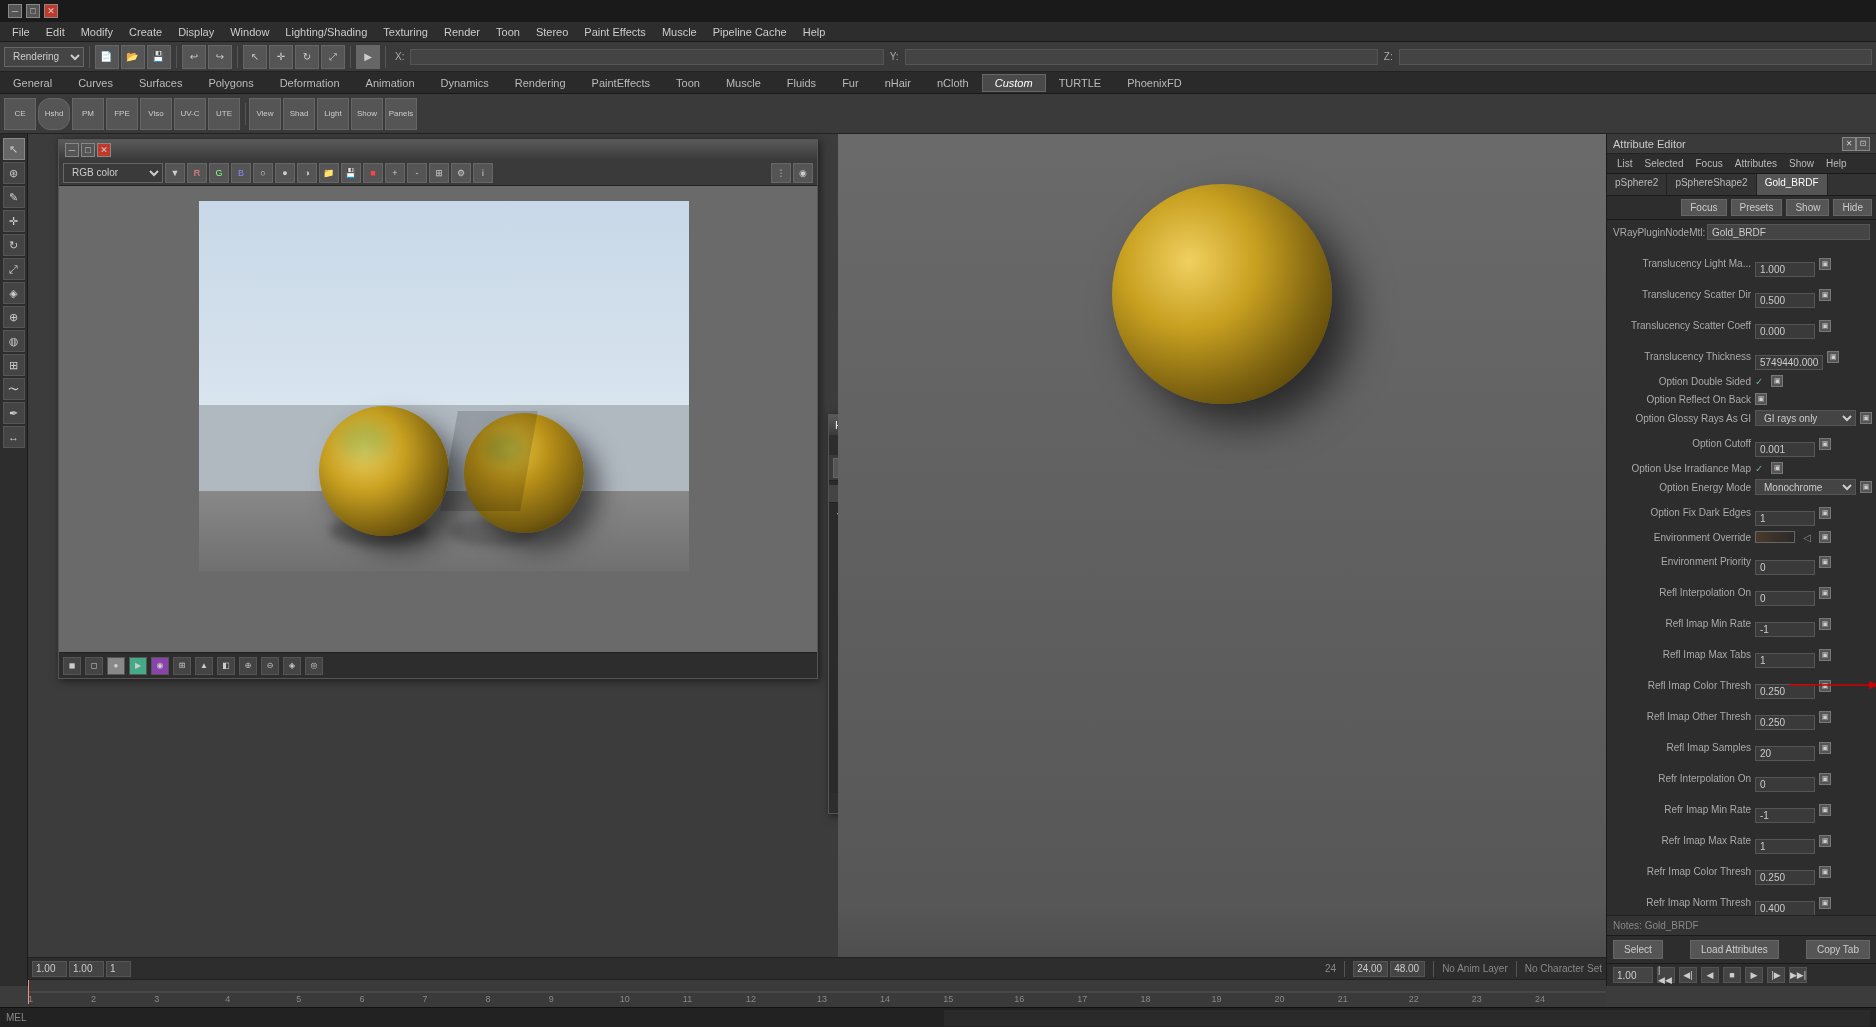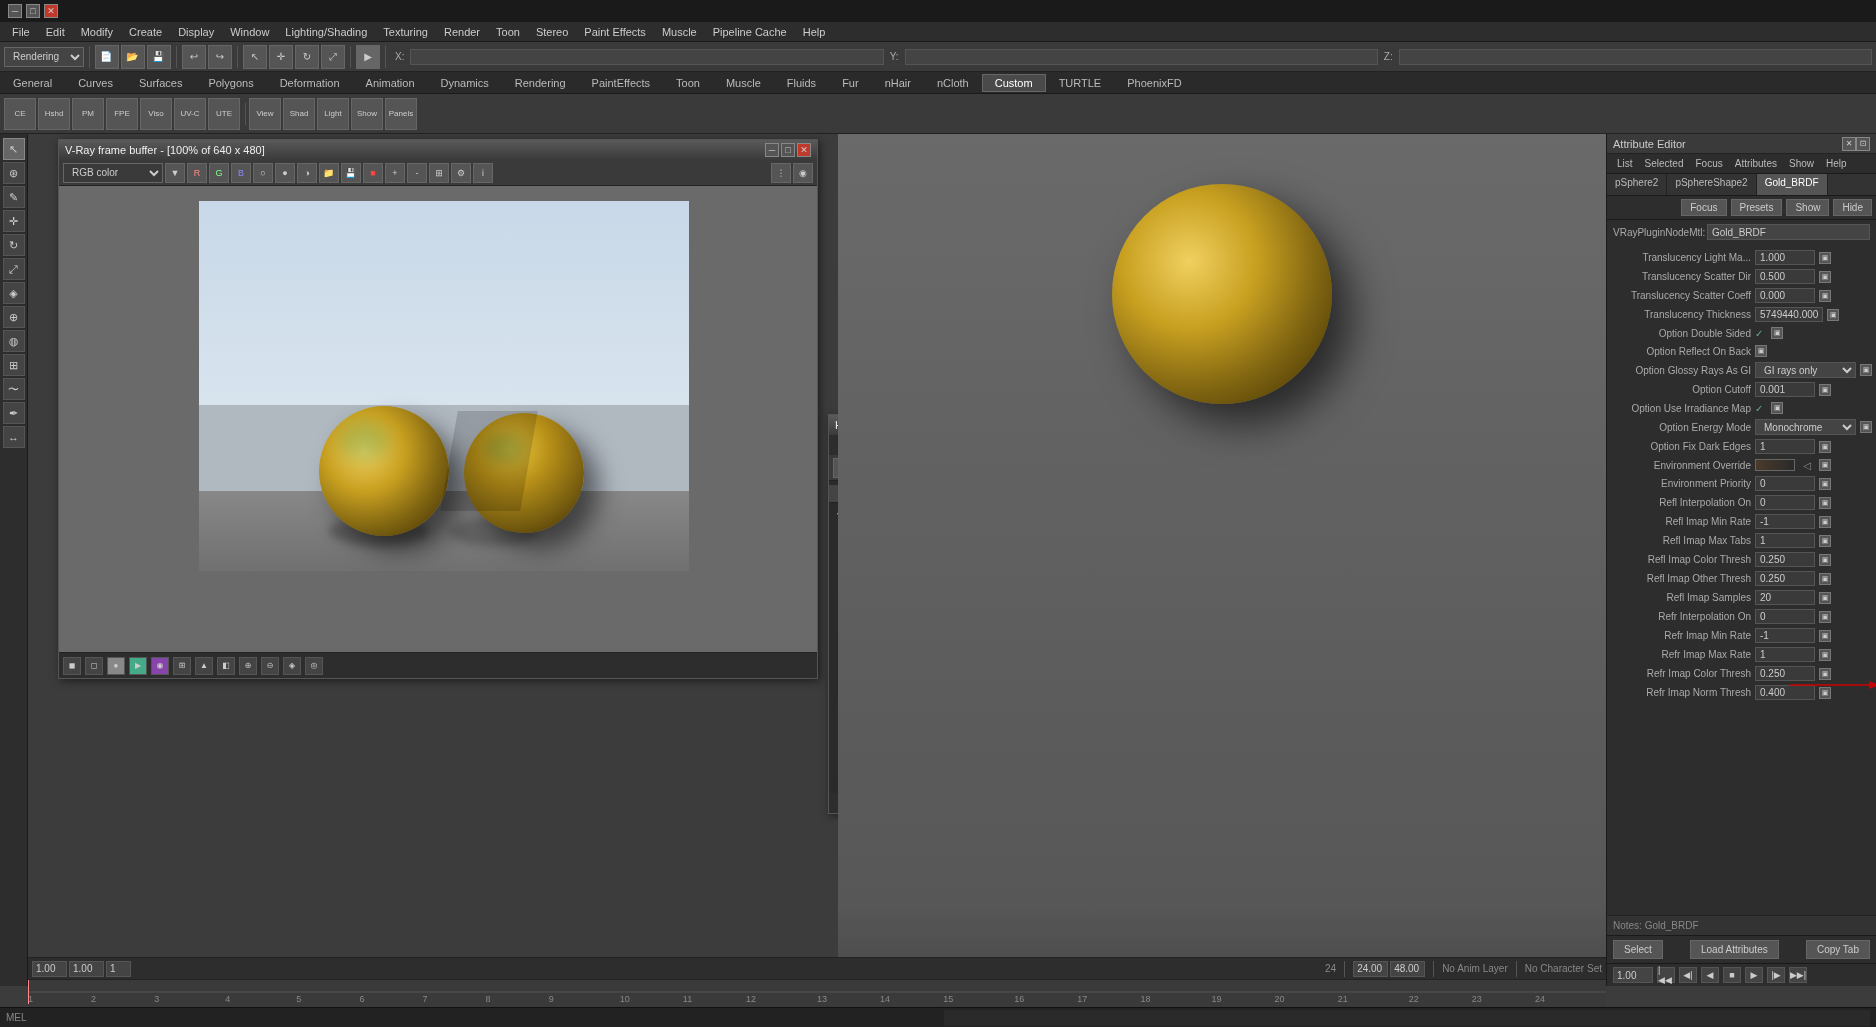--- a/index.html
+++ b/index.html
@@ -87,21 +87,21 @@
       padding: 0 0;
       border-bottom: 1px solid #1a1a1a;
     }
     .tab {
       padding: 2px 12px;
       font-size: 11px;
       color: #bbb;
       cursor: pointer;
       border: 1px solid transparent;
     }
-    .tab.active { background: #4a4a4a; border-color: #666; color: #fff; }
+    .tab.active { background: #4a4a4a; border-color: #666; color: #fff; font-style: italic; }
 
     
     .shelf-bar {
       background: #3a3a3a;
       height: 40px;
       display: flex;
       align-items: center;
       padding: 0 4px;
       border-bottom: 1px solid #222;
     }
@@ -488,20 +488,21 @@
       text-align: right;
       flex-shrink: 0;
     }
     .attr-row-value {
       font-size: 10px;
       color: #ccc;
       background: #3a3a3a;
       border: 1px solid #555;
       padding: 1px 4px;
       min-width: 60px;
+      margin-top: 12px;
     }
     .attr-row-check {
       font-size: 10px;
       color: #6a9;
       margin-right: 4px;
     }
     .attr-row-connect-btn {
       width: 12px; height: 12px;
       background: #555;
       border: 1px solid #777;
@@ -690,21 +691,21 @@
   <div class="tab">Fur</div>
   <div class="tab">nHair</div>
   <div class="tab">nCloth</div>
   <div class="tab active">Custom</div>
   <div class="tab">TURTLE</div>
   <div class="tab">PhoenixFD</div>
 </div>
 
 <div class="shelf-bar">
   <div class="shelf-icon" style="font-size:8px;">CE</div>
-  <div class="shelf-icon" style="font-size:8px;">Hshd</div>
+  <div class="shelf-icon" style="font-size:8px;border-radius:12px;">Hshd</div>
   <div class="shelf-icon" style="font-size:8px;">PM</div>
   <div class="shelf-icon" style="font-size:8px;">FPE</div>
   <div class="shelf-icon" style="font-size:8px;">Viso</div>
   <div class="shelf-icon" style="font-size:8px;">UV-C</div>
   <div class="shelf-icon" style="font-size:8px;">UTE</div>
   <div class="toolbar-sep"></div>
   <div class="shelf-icon" style="font-size:8px;">View</div>
   <div class="shelf-icon" style="font-size:8px;">Shad</div>
   <div class="shelf-icon" style="font-size:8px;">Light</div>
   <div class="shelf-icon" style="font-size:8px;">Show</div>
@@ -726,21 +727,20 @@
     <div class="tool-btn">⊞</div>
     <div class="tool-btn">〜</div>
     <div class="tool-btn">✒</div>
     <div class="tool-btn">↔</div>
   </div>
 
   <div class="viewport-area">
 
     <div class="vray-window">
       <div class="window-title-bar">
-        <span class="window-title-text">V-Ray frame buffer - [100% of 640 x 480]</span>
         <div class="window-ctrl-btns">
           <div class="wctrl min">─</div>
           <div class="wctrl max">□</div>
           <div class="wctrl close">✕</div>
         </div>
       </div>
       <div class="vray-toolbar">
         <select class="vray-dropdown">
           <option>RGB color</option>
         </select>

